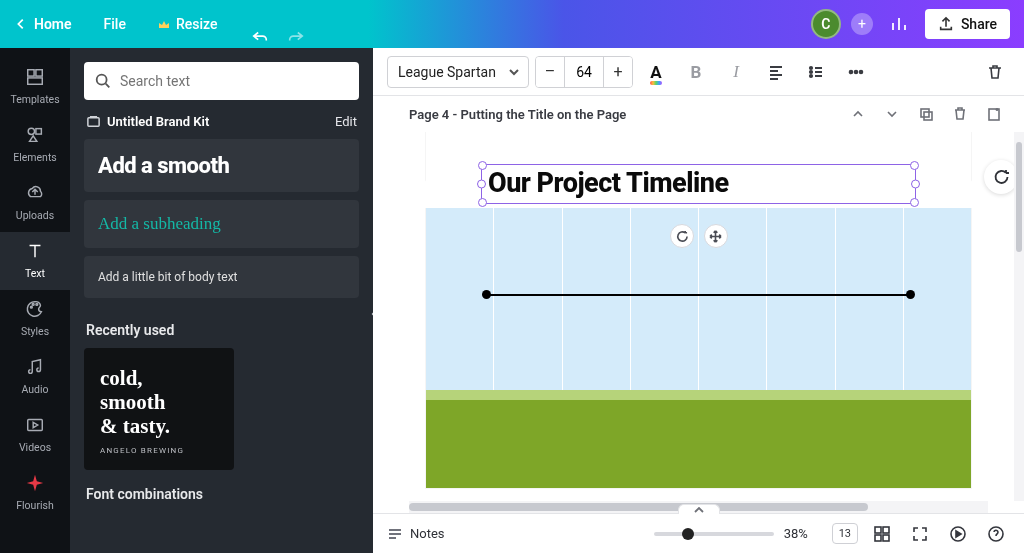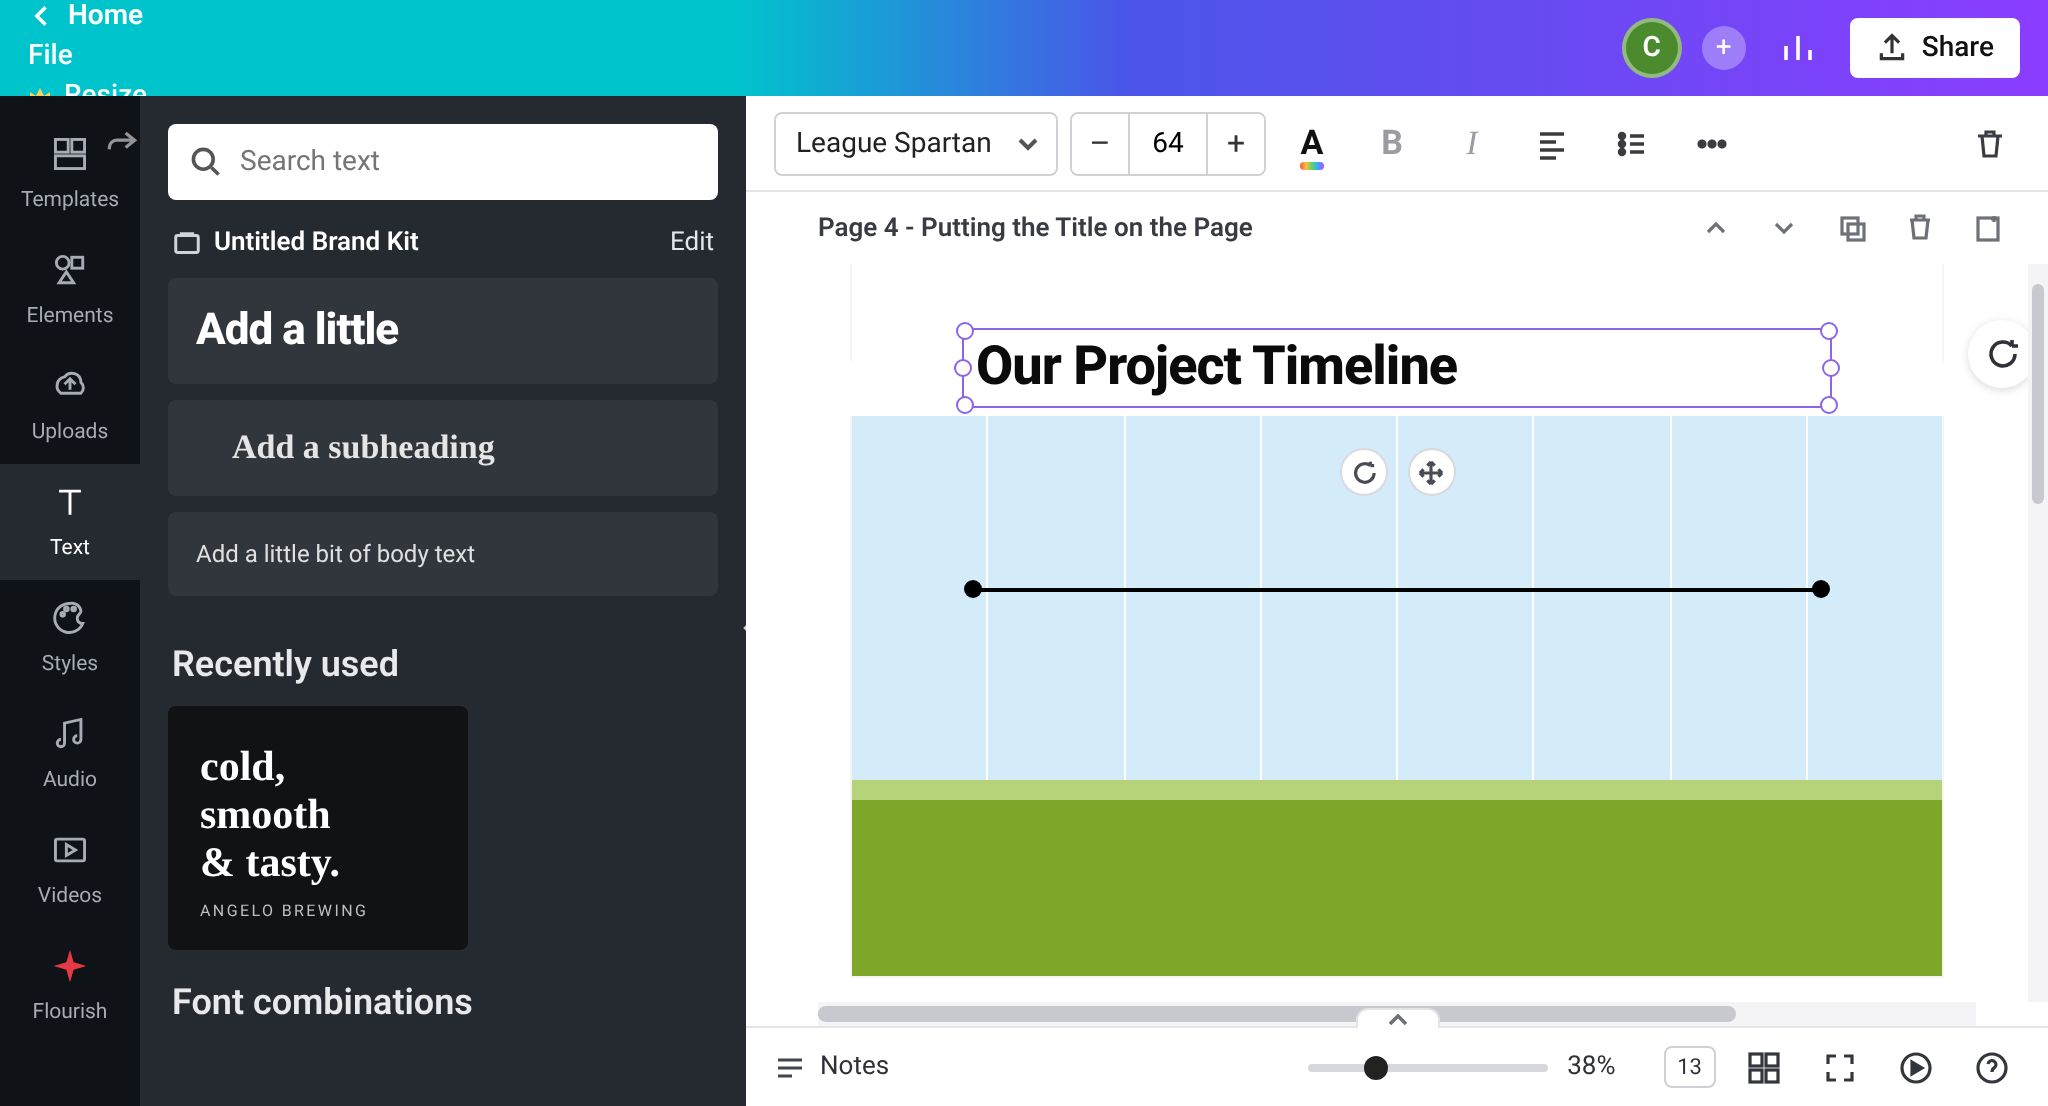--- a/index.html
+++ b/index.html
@@ -7,21 +7,21 @@
 
   
   .topbar {
     height: 48px;
     background: linear-gradient(90deg, #00c4cc 0%, #00c4cc 36%, #4a55e8 55%, #8b3dff 100%);
     display: flex;
     align-items: center;
     color: #fff;
     font-size: 14px;
   }
-  .topbar-left { display: flex; align-items: flex-start; gap: 4px; height:100%;flex-direction:column; }
+  .topbar-left { display: flex; align-items: flex-end; gap: 4px; height:100%; }
   .home-group { display:flex; align-items:center; gap:6px; padding:0 16px 0 10px; height:100%; }
   .chev-left { width:14px; height:14px; display:inline-block; }
   .chev-left svg { width:14px; height:14px; stroke:#fff; stroke-width:2; fill:none; }
   .tb-item { padding: 0 14px; height:100%; display:flex; align-items:center; cursor:pointer; font-weight:500; }
   .tb-resize { display:flex; align-items:center; gap:6px; }
   .crown { width:12px; height:12px; display:inline-block; }
   .crown svg { width:12px; height:12px; fill:#ffd15c; }
   .tb-icons { display:flex; align-items:center; gap:14px; padding: 0 14px; }
   .tb-icon-btn { width:22px; height:22px; display:flex; align-items:center; justify-content:center; cursor:pointer; }
   .tb-icon-btn svg { stroke:#fff; fill:none; width:18px; height:18px; stroke-width:1.8; }
@@ -70,24 +70,24 @@
   .search-wrap svg { width:18px; height:18px; stroke:#555; stroke-width:2; fill:none;}
   .search-input { border:none; outline:none; flex:1; font-size:14px; color:#000000; }
 
   .brand-row { display:flex; align-items:flex-start; justify-content:space-between; margin:14px 2px 10px; font-size:13px;}
   .brand-left { display:flex; align-items:center; gap:6px; color:#d0d3d8;}
   .brand-left svg { width:15px; height:15px; stroke:#d0d3d8; fill:none; stroke-width:1.6;}
   .edit-link { color:#e5e6ea; font-size:13px; cursor:pointer;}
 
   .style-btn { background:#31363d; border-radius:4px; padding:14px 14px; margin-bottom:8px; cursor:pointer;}
   .style-heading { font-weight:800; font-size:22px; color:#fff; letter-spacing:-0.5px;}
-  .style-subheading { font-family: "Comic Sans MS", cursive; font-size:17px; color:#e5e5e5; font-weight:700;margin-left:18px;}
+  .style-subheading { font-family: "Comic Sans MS", cursive; font-size:17px; color:#14b8a6; font-weight:400;}
   .style-body { font-size:12px; color:#e0e0e0; }
 
-  .section-title { font-size:18px; font-weight:600; color:#e8e9eb; margin:16px 2px 10px;}
+  .section-title { font-size:14px; font-weight:600; color:#e8e9eb; margin:16px 2px 10px;}
 
   .recent-card { background:#101214; border-radius:4px; padding:18px 16px 14px; line-height:1.15; cursor:pointer;}
   .recent-line { font-family: Georgia, 'Times New Roman', serif; font-weight:900; color:#fff; font-size:21px;}
   .recent-sub { font-size:8px; letter-spacing:1.2px; color:#bdbfc4; margin-top:8px;}
 
   .panel-collapse {
     position:absolute;
     right:-10px;
     top: 246px;
     width:16px; height:40px;
@@ -334,21 +334,21 @@
         <svg viewBox="0 0 16 16">
             <rect x="2" y="4" width="12" height="9" rx="1"></rect>
             <path d="M5 4 v-1 h6 v1"></path>
           </svg>
         <span style="font-weight:600;color:#fff">Untitled Brand Kit</span>
       </div>
       <span class="edit-link">Edit</span>
     </div>
 
     <div class="style-btn">
-      <div class="style-heading">Add a little</div>
+      <div class="style-heading">Add a smooth</div>
     </div>
     <div class="style-btn">
       <div class="style-subheading">Add a subheading</div>
     </div>
     <div class="style-btn">
       <div class="style-body">Add a little bit of body text</div>
     </div>
 
     <div class="section-title">Recently used</div>
 

